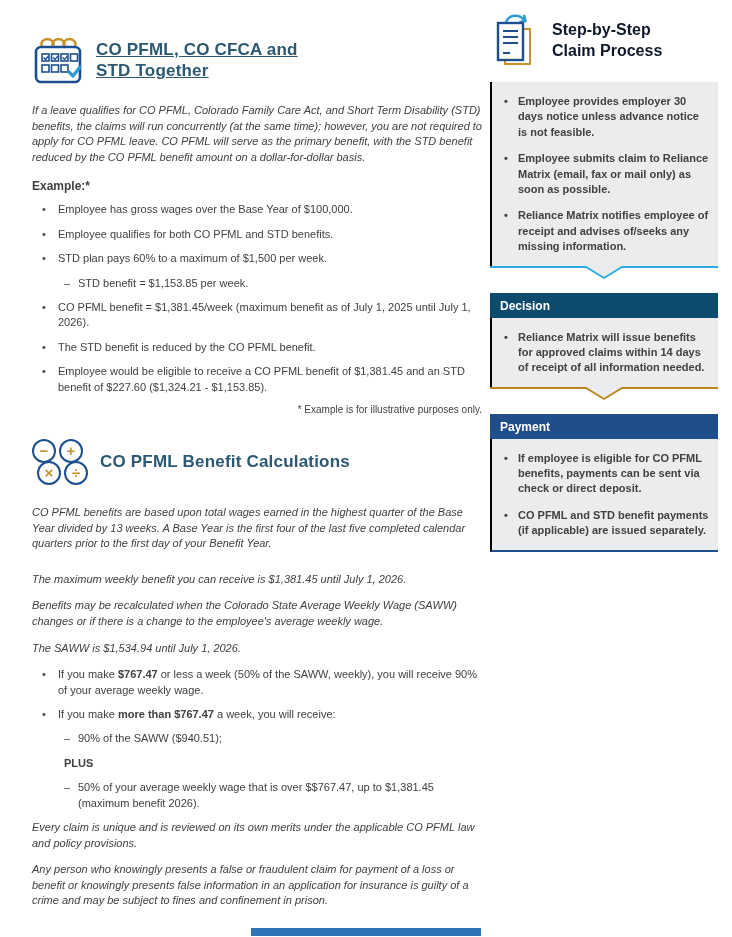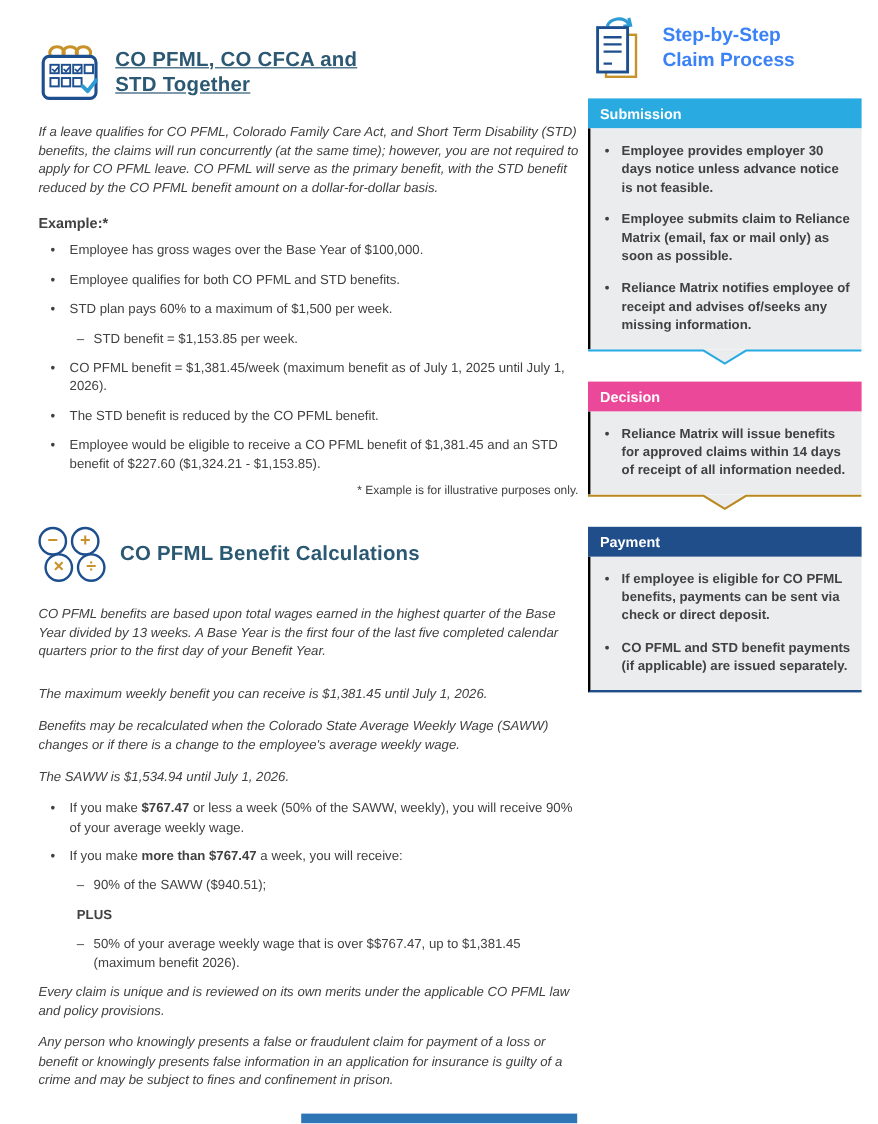--- a/index.html
+++ b/index.html
@@ -27,30 +27,30 @@
   
   .math-grid { width:56px; flex:0 0 56px; }
   .math-row { display:flex; gap:3px; }
   .math-row.r2 { margin-left:5px; margin-top:-2px; }
   .op-circle { width:20px; height:20px; border:2.5px solid #1D4F8F; border-radius:50%;
                color:#C8922B; font-weight:bold; font-size:15px; line-height:19px; text-align:center; background:#fff; }
 
   
   .sidebar { position:absolute; left:490px; top:12px; width:228px; }
   .sb-header { display:flex; align-items:center; gap:12px; margin:0 0 12px 2px; }
-  .sb-title { font-size:16px; font-weight:bold; color:#3b82f6; line-height:1.3; margin:0; }
+  .sb-title { font-size:16px; font-weight:bold; color:#0f172a; line-height:1.3; margin:0; }
   .sb-title span { display:block; }
   .step { margin-bottom:13px; }
   .step-head { color:#fff; font-weight:bold; font-size:12px; padding:6px 10px 5px 10px; }
   ul.step-body { list-style:none; margin:0; padding:12px 8px 8px 8px; background:#EBECED; border-left:2px solid; }
   ul.step-body li { position:relative; padding-left:18px; font-size:11px; line-height:1.4; color:#414042; margin-bottom:11px;font-weight:bold; }
   ul.step-body li::before { content:"\2022"; position:absolute; left:4px; }
   ul.step-body li:last-child { margin-bottom:3px; }
   .head-0 { background:#29ABE2; } .body-0 { border-color:#29ABE2; }
-  .head-1 { background:#ec4899; } .body-1 { border-color:#B9881F; }
+  .head-1 { background:#0c4a6e; } .body-1 { border-color:#B9881F; }
   .head-2 { background:#1F4E8B; } .body-2 { border-color:#1F4E8B; border-bottom:2px solid #1F4E8B; }
   svg.chev { display:block; }
 
   
   .footer-bar { position:absolute; left:251px; top:928px; width:230px; height:8px; background:#2E75B6; }
 
   strong { font-weight:bold; }
 </style>
 </head>
 <body>
@@ -146,21 +146,20 @@
         <line x1="11" y1="31" x2="26" y2="31" stroke="#1D4F8F" stroke-width="2"></line>
         <line x1="11" y1="41" x2="18" y2="41" stroke="#1D4F8F" stroke-width="2"></line>
       </svg>
       <h2 class="sb-title">
         <span>Step-by-Step</span>
         <span>Claim Process</span>
       </h2>
     </header>
 
     <section class="step">
-      <div class="step-head head-0">Submission</div>
       <ul class="step-body body-0">
         <li>Employee provides employer 30 days notice unless advance notice is not feasible.</li>
         <li>Employee submits claim to Reliance Matrix (email, fax or mail only) as soon as possible.</li>
         <li>Reliance Matrix notifies employee of receipt and advises of/seeks any missing information.</li>
       </ul>
       <svg class="chev" width="228" height="14" viewBox="0 0 228 14">
         <path d="M96 0 L132 0 L114 12 Z" fill="#EBECED"></path>
         <path d="M0 1 L96 1 L114 12 L132 1 L228 1" fill="none" stroke="#29ABE2" stroke-width="1.8"></path>
       </svg>
     </section>

